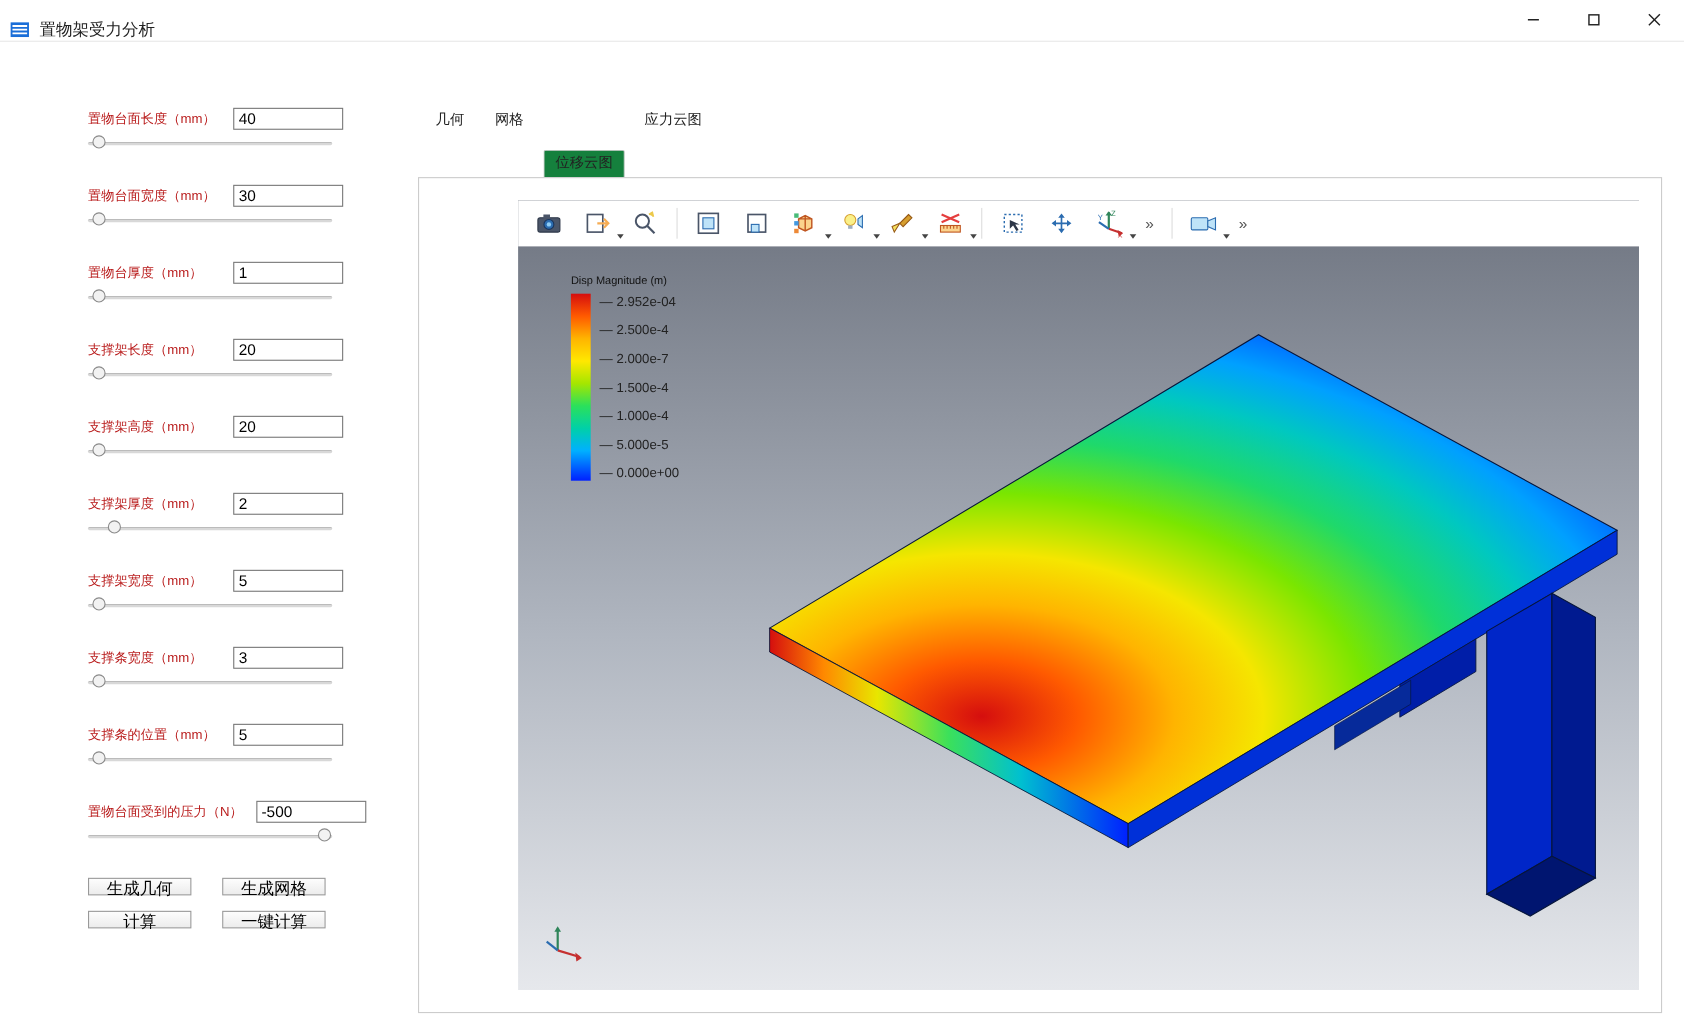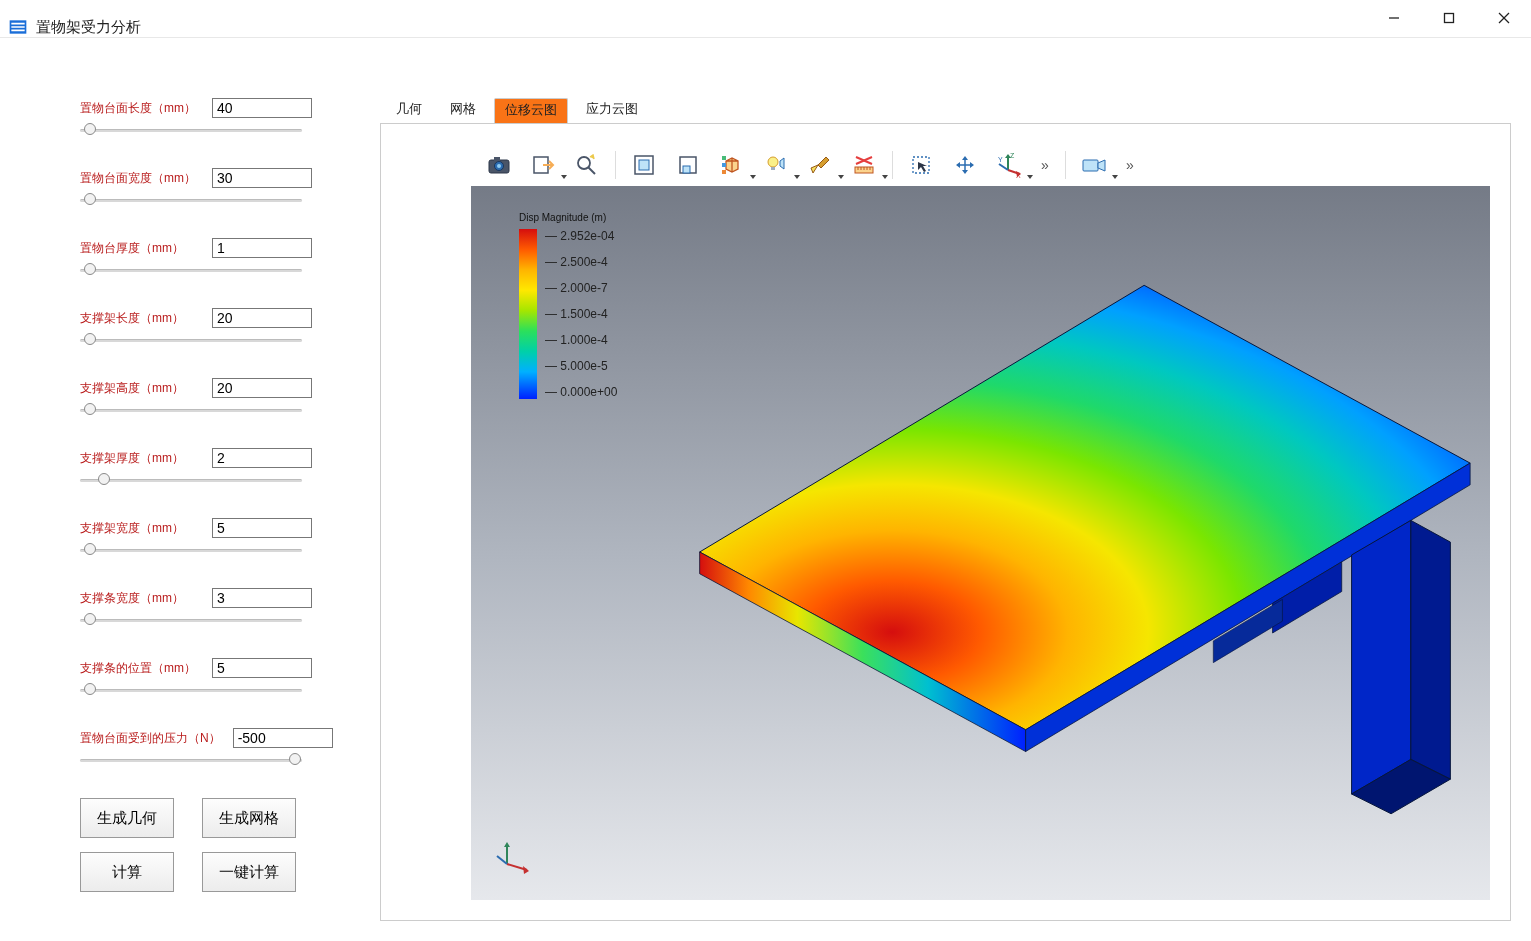--- a/index.html
+++ b/index.html
@@ -78,21 +78,21 @@
   .slider-thumb {
     position: absolute; top: 1px;
     width: 12px; height: 12px;
     background: #f2f2f2;
     border: 1px solid #8a8a8a;
     border-radius: 50%;
   }
 
   .btnrow { display: flex; gap: 28px; margin-top: 10px; margin-bottom: 14px; }
   .btn {
-    width: 94px; height: 40px;
+    width: 94px; height: 16px;
     border: 1px solid #999;
     background: linear-gradient(#fdfdfd,#ececec);
     font-size: 15px;
     font-family: "SimSun", serif;
     cursor: pointer;
   }
 
   
   .right {
     flex: 1;
@@ -104,24 +104,25 @@
     padding-left: 6px;
     font-size: 13px;
   }
   .tab {
     padding: 2px 10px 4px 10px;
     background: transparent;
     color: #222;
     cursor: pointer;
   }
   .tab.active {
-    background: #f97316;
+    background: #15803d;
     border: 1px solid #ccc;
     border-bottom: none;
     border-radius: 2px 2px 0 0;
+    margin-top: 38px;
   }
   .viewer {
     flex: 1;
     border: 1px solid #ccc;
     margin-top: 0;
     background: #fff;
     padding: 20px 20px 20px 90px;
     position: relative;
   }
   .viewer-inner {

